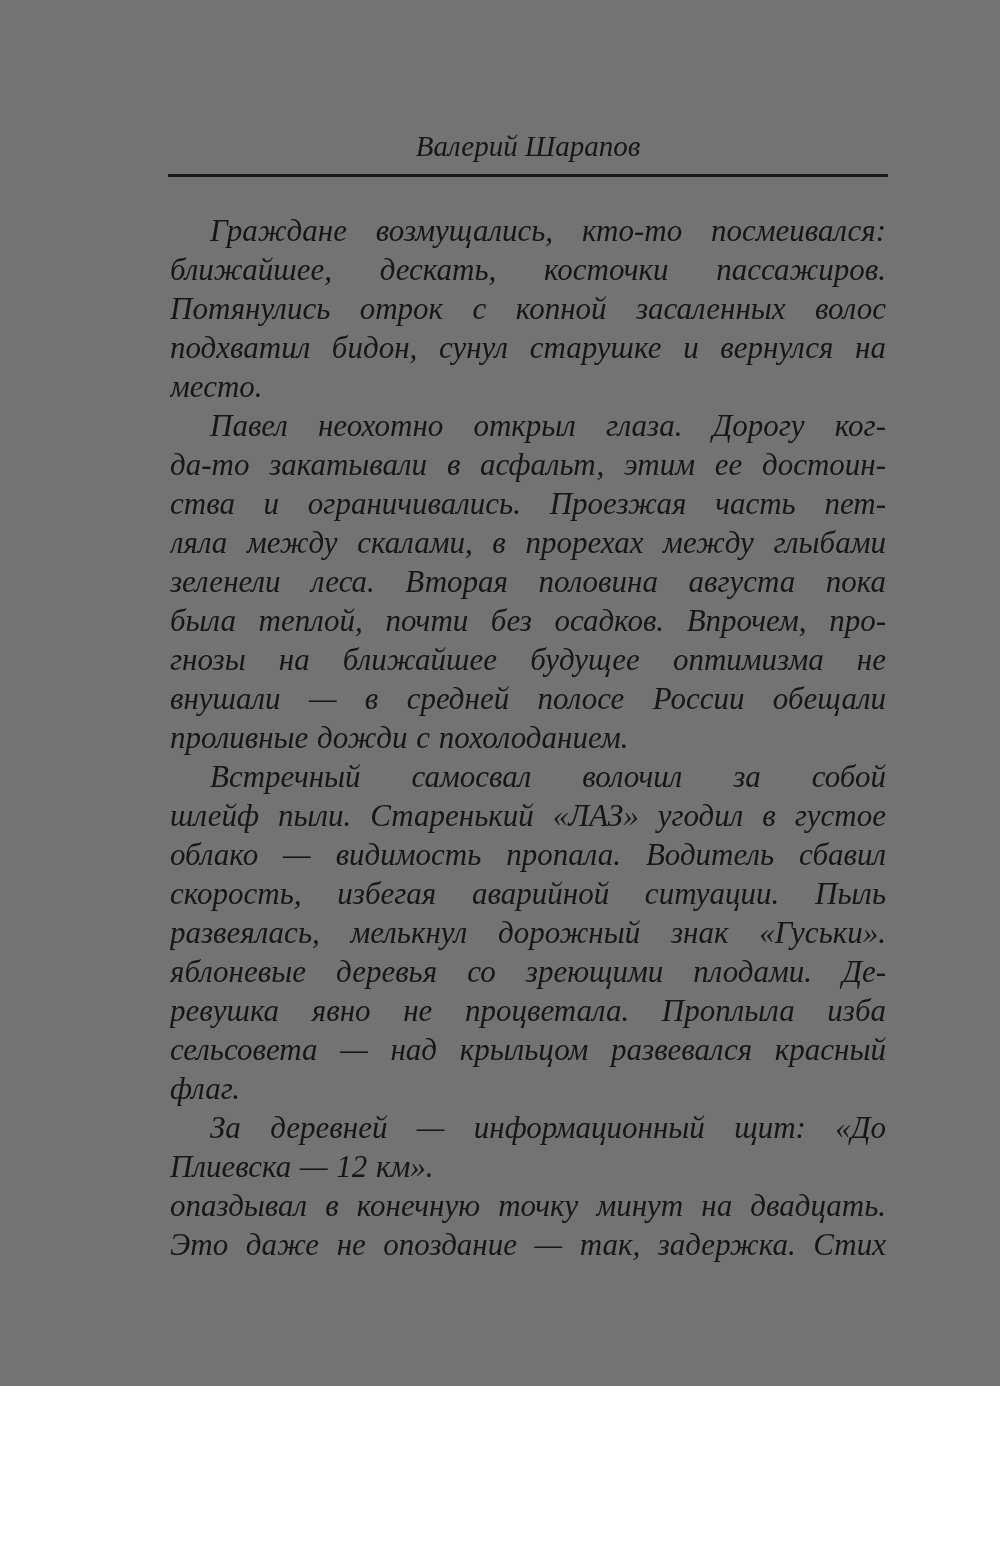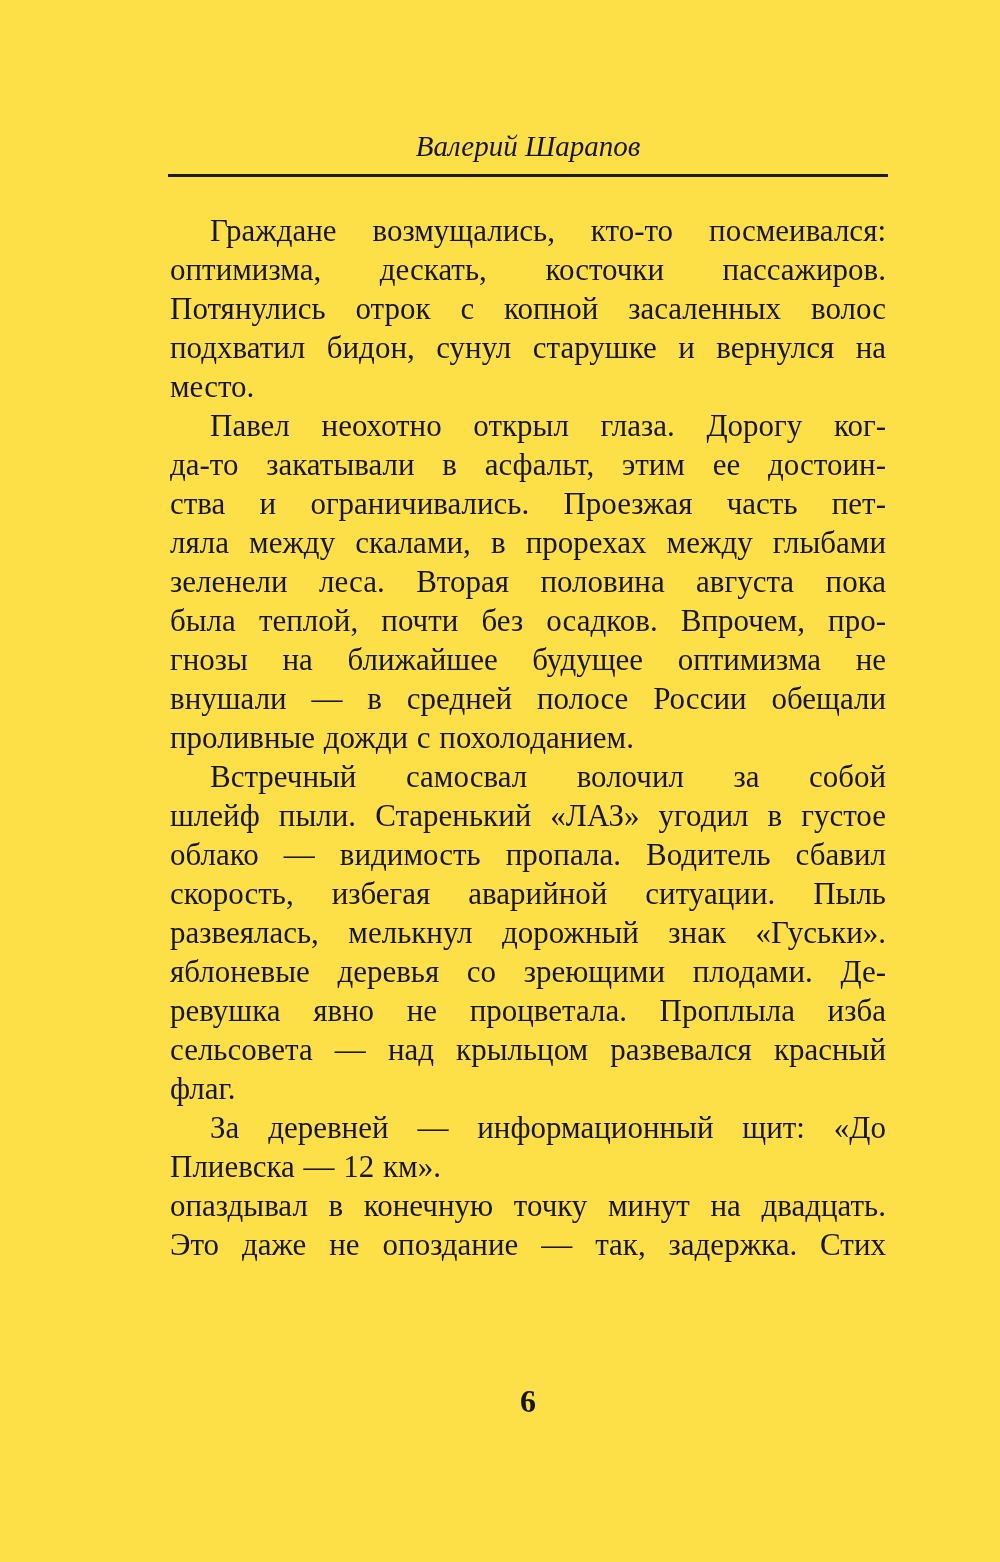--- a/index.html
+++ b/index.html
@@ -3,22 +3,22 @@
 <meta charset="utf-8">
 <style>
   html, body {
     margin: 0;
     padding: 0;
     background: #ffffff;
   }
   .page {
     position: relative;
     width: 1000px;
-    height: 1562px;
-    background: #fde047;
+    height: 1386px;
+    background: #737373;
     color: #161616;
     font-family: "Liberation Serif", serif;
     overflow: hidden;
   }
   .running-head {
     position: absolute;
     top: 0;
     left: 170px;
     width: 716px;
   }
@@ -48,20 +48,21 @@
     width: 716px;
   }
   .line {
     height: 39px;
     line-height: 39px;
     font-size: 31px;
     text-align: justify;
     text-align-last: justify;
     overflow: hidden;
     word-spacing: 1px;
+    font-style: italic;
   }
   .line.indent {
     text-indent: 40px;
   }
   .line.end {
     text-align-last: left;
   }
   .page-number {
     position: absolute;
     top: 1382px;
@@ -79,21 +80,21 @@
 <div class="page">
 
   <div class="running-head">
     <div class="author">Валерий Шарапов</div>
     <div class="rule"></div>
   </div>
 
   <div class="body-text">
       <div class="paragraph">
         <div class="line indent">Граждане возмущались, кто-то посмеивался:</div>
-        <div class="line">оптимизма, дескать, косточки пассажиров.</div>
+        <div class="line">ближайшее, дескать, косточки пассажиров.</div>
         <div class="line">Потянулись отрок с копной засаленных волос</div>
         <div class="line">подхватил бидон, сунул старушке и вернулся на</div>
         <div class="line end">место.</div>
       </div>
       <div class="paragraph">
         <div class="line indent">Павел неохотно открыл глаза. Дорогу ког-</div>
         <div class="line">да-то закатывали в асфальт, этим ее достоин-</div>
         <div class="line">ства и ограничивались. Проезжая часть пет-</div>
         <div class="line">ляла между скалами, в прорехах между глыбами</div>
         <div class="line">зеленели леса. Вторая половина августа пока</div>

